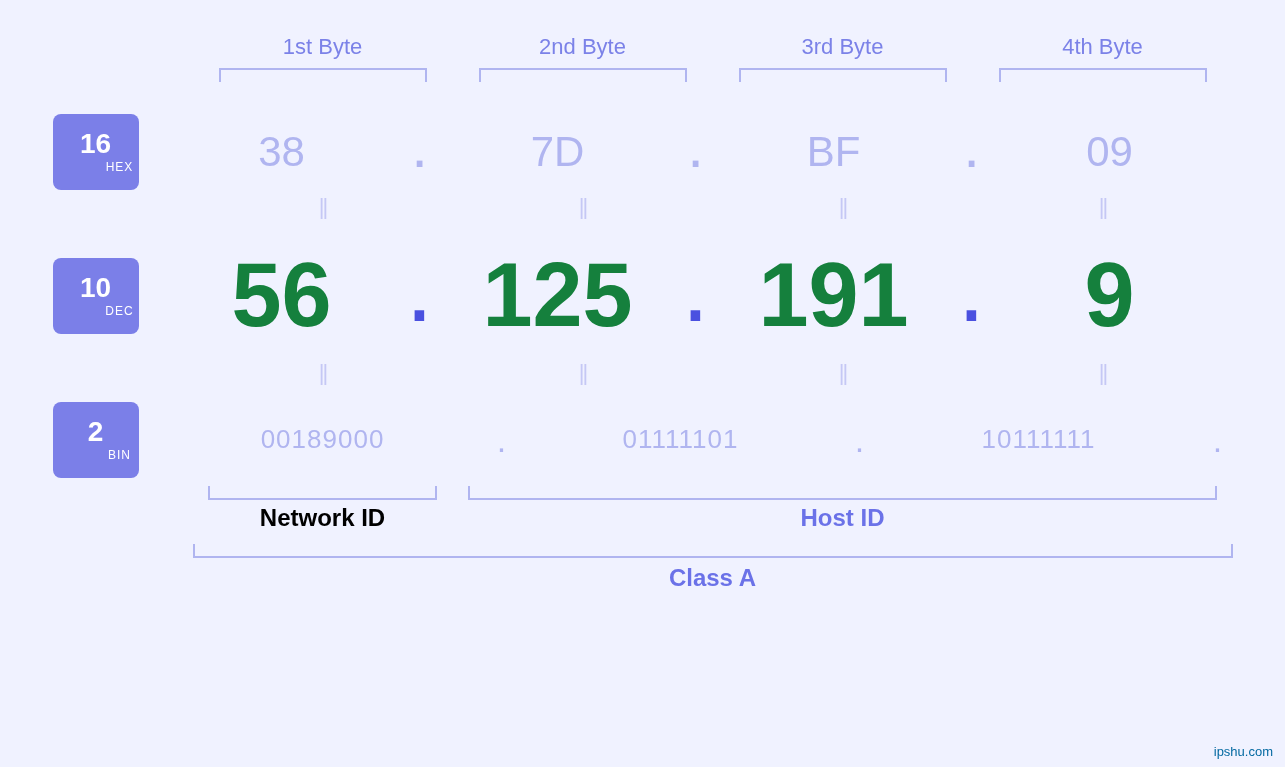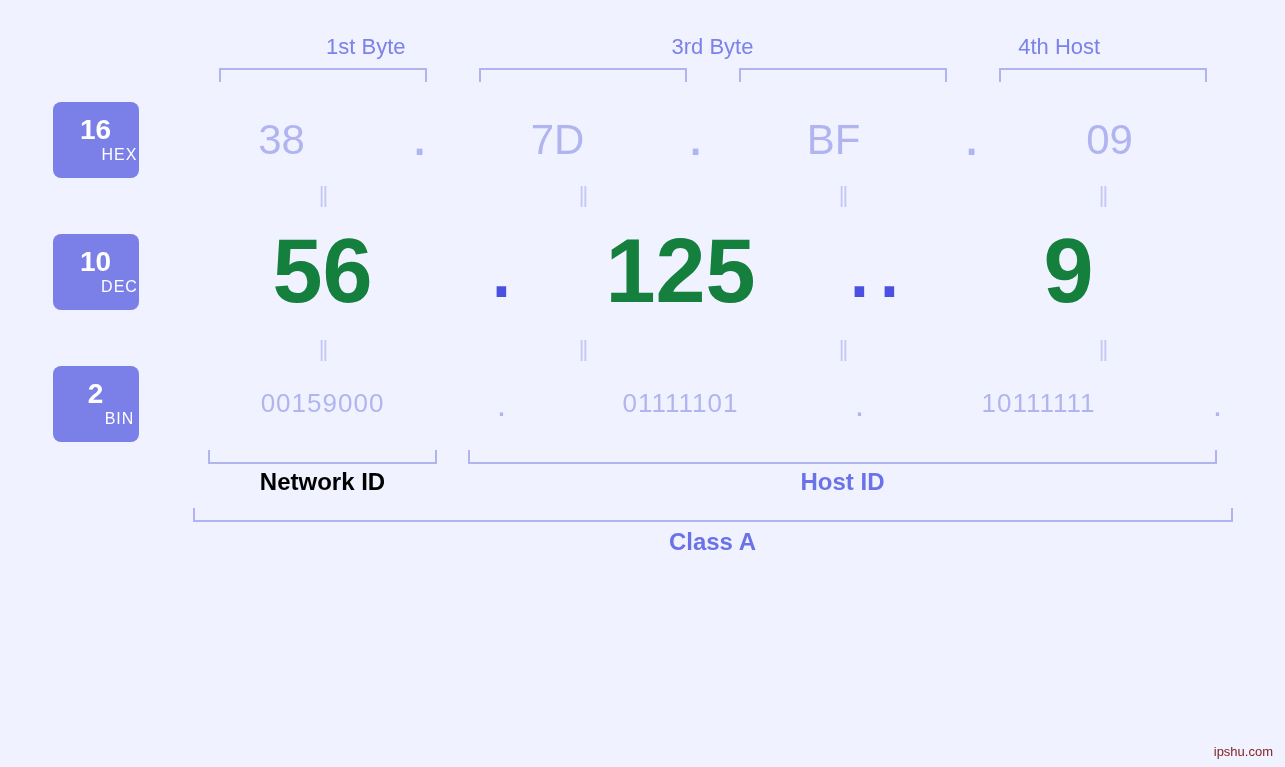--- a/index.html
+++ b/index.html
@@ -60,20 +60,21 @@
       height: 14px;
       border-top: 2px solid #b0b5f0;
       border-left: 2px solid #b0b5f0;
       border-right: 2px solid #b0b5f0;
     }
 
     .data-row {
       display: flex;
       align-items: center;
       width: 100%;
+      margin-top: 12px;
     }
 
     
     .base-badge {
       width: 86px;
       height: 76px;
       background: #7b7fe8;
       border-radius: 8px;
       display: flex;
       flex-direction: column;
@@ -84,21 +85,21 @@
       margin-right: 20px;
     }
 
     .base-badge .base-num {
       font-size: 28px;
       font-weight: 600;
       line-height: 1.1;
     }
 
     .base-badge .base-label {
-      font-size: 16px;
+      font-size: 12px;
       font-weight: 500;
       letter-spacing: 1px;
       padding-left: 48px;
     }
 
     
     .values-row {
       display: flex;
       flex: 1;
       align-items: center;
@@ -259,33 +260,34 @@
       font-size: 24px;
       font-weight: 600;
       margin-top: 6px;
     }
 
     
     .watermark {
       position: absolute;
       bottom: 8px;
       right: 12px;
-      color: #7f1d1d;
+      color: #0369a1;
       font-size: 13px;
     }
   </style>
 </head>
 <body>
 
 <div class="container">
 
   <div class="byte-headers">
     <div class="byte-header">1st Byte</div>
+    <div class="byte-header">2nd Byte</div>
     <div class="byte-header">3rd Byte</div>
-    <div class="byte-header">4th Host</div>
+    <div class="byte-header">4th Byte</div>
   </div>
 
   <div class="top-brackets">
     <div class="bracket-cell">
       <div class="bracket-top"></div>
     </div>
     <div class="bracket-cell">
       <div class="bracket-top"></div>
     </div>
     <div class="bracket-cell">
@@ -330,20 +332,21 @@
   <div class="data-row">
     <div class="base-badge">
       <span class="base-num">10</span>
       <span class="base-label">DEC</span>
     </div>
     <div class="values-row">
       <div class="byte-value dec">56</div>
       <div class="dot dec">.</div>
       <div class="byte-value dec">125</div>
       <div class="dot dec">.</div>
+      <div class="byte-value dec">191</div>
       <div class="dot dec">.</div>
       <div class="byte-value dec">9</div>
     </div>
   </div>
 
   <div class="equals-row">
     <div class="equals-segment">
         <span class="equals-sign">||</span>
       </div>
     <div class="equals-segment">
@@ -356,21 +359,21 @@
         <span class="equals-sign">||</span>
       </div>
   </div>
 
   <div class="data-row">
     <div class="base-badge">
       <span class="base-num">2</span>
       <span class="base-label">BIN</span>
     </div>
     <div class="values-row">
-      <div class="byte-value bin">00159000</div>
+      <div class="byte-value bin">00189000</div>
       <div class="dot bin">.</div>
       <div class="byte-value bin">01111101</div>
       <div class="dot bin">.</div>
       <div class="byte-value bin">10111111</div>
       <div class="dot bin">.</div>
     </div>
   </div>
 
   <div class="bottom-brackets">
     <div class="network-bracket">

